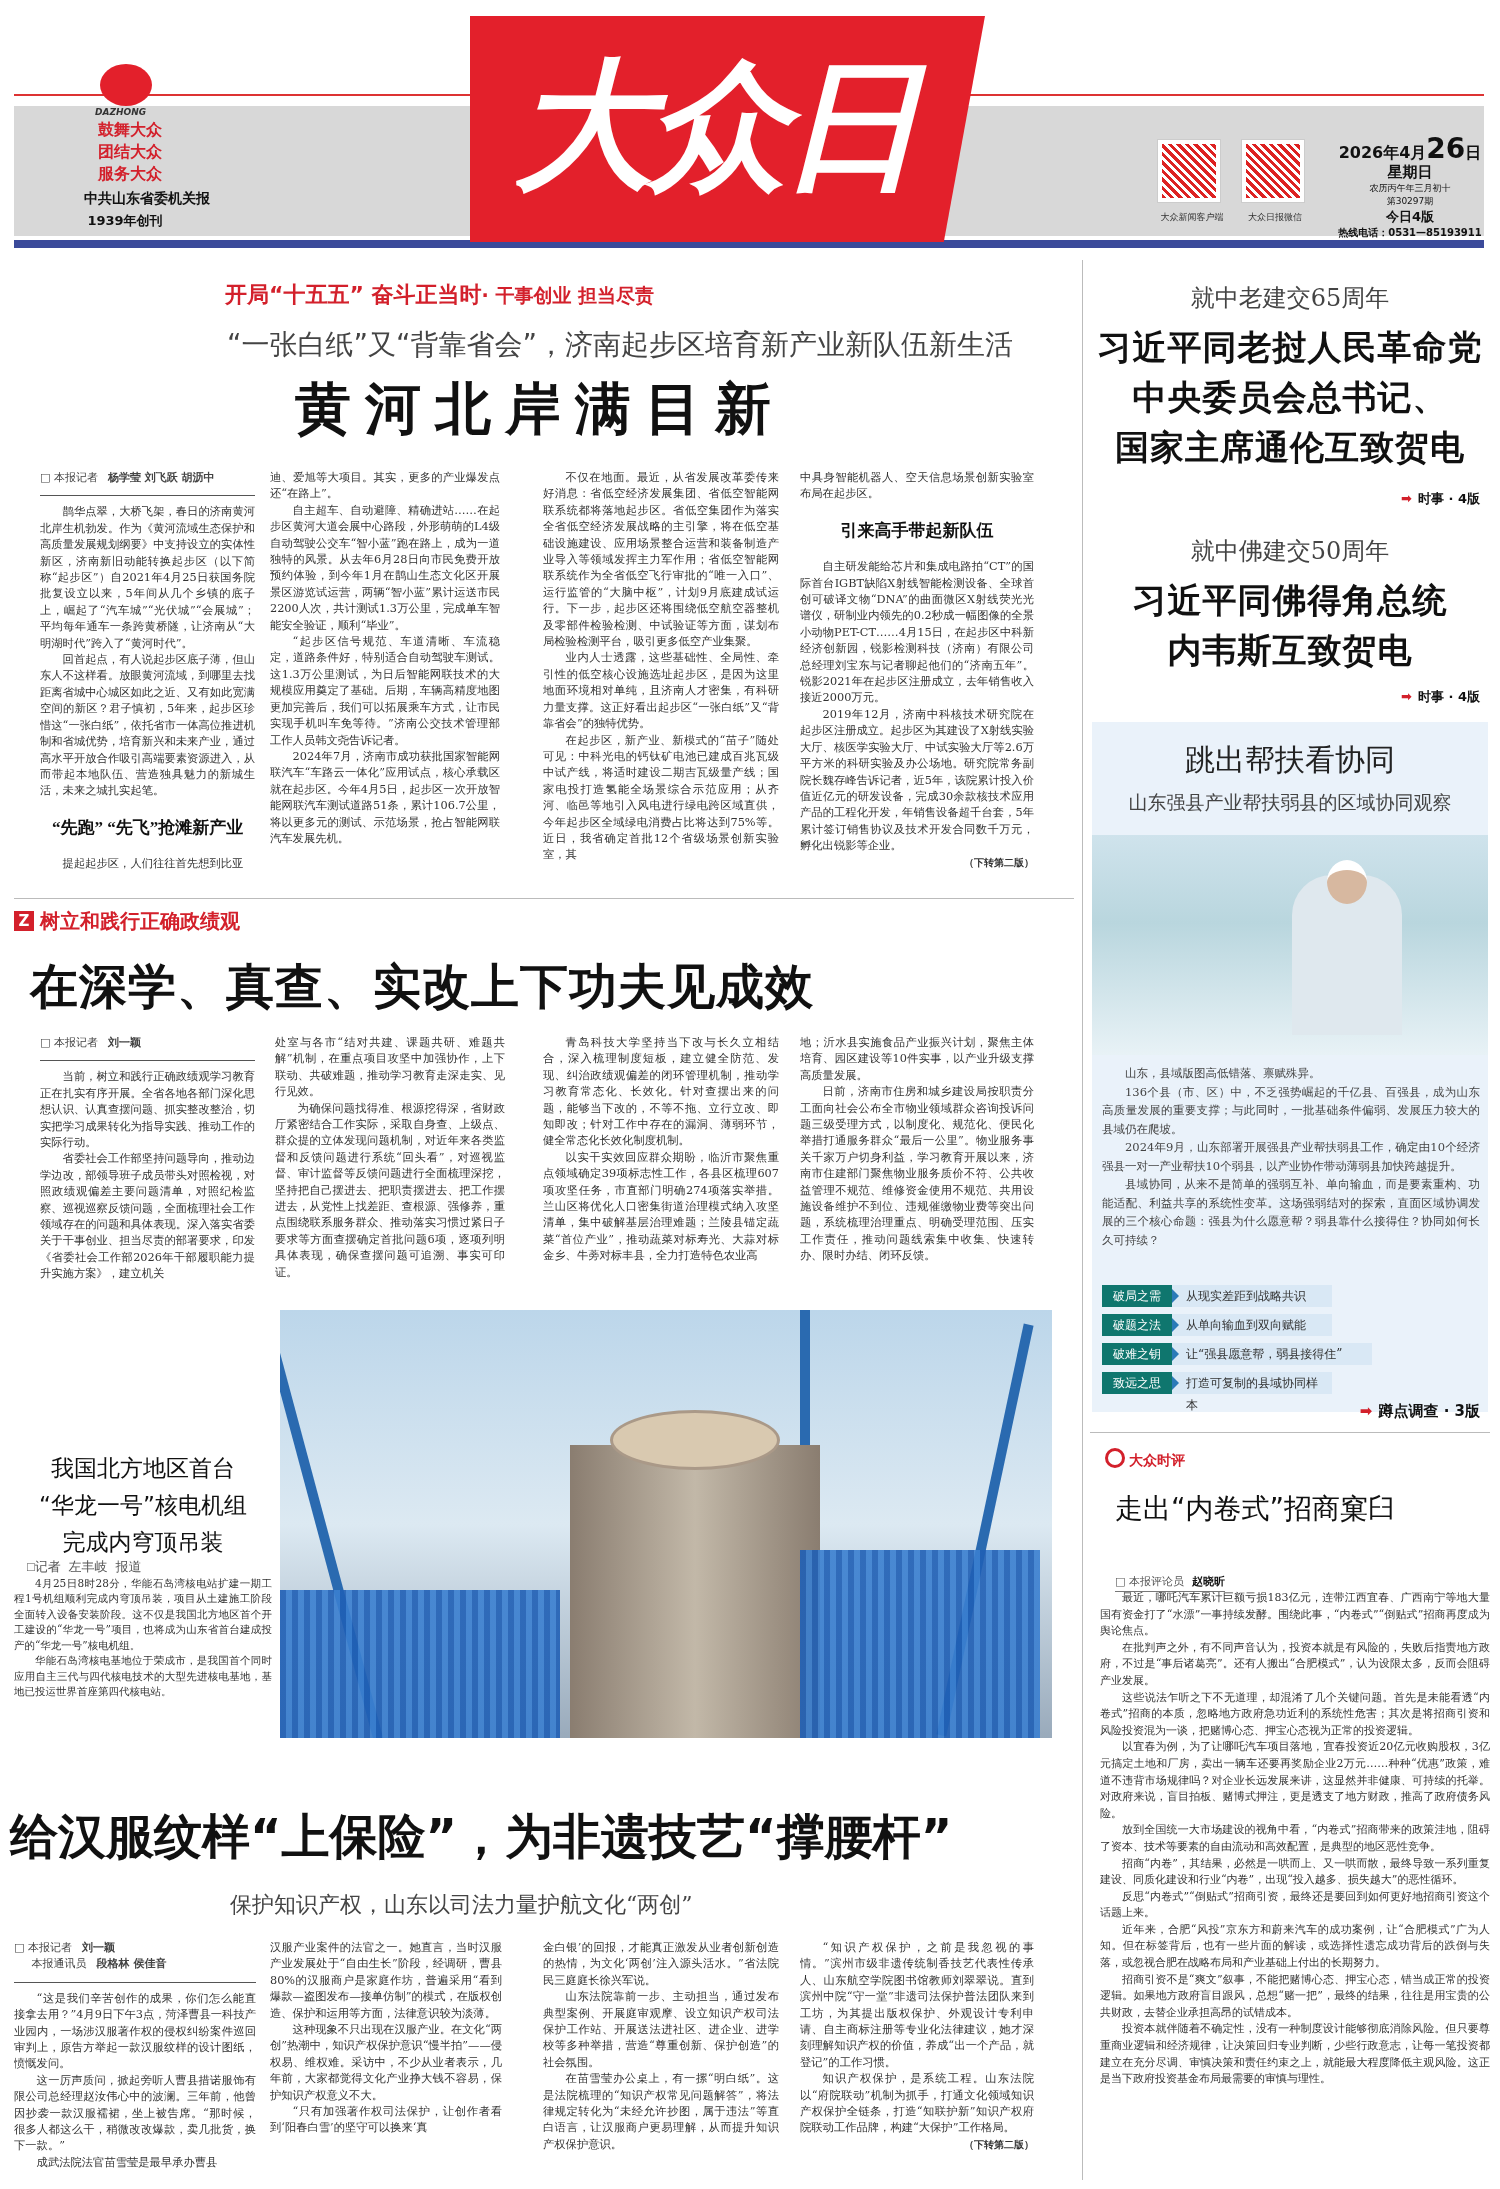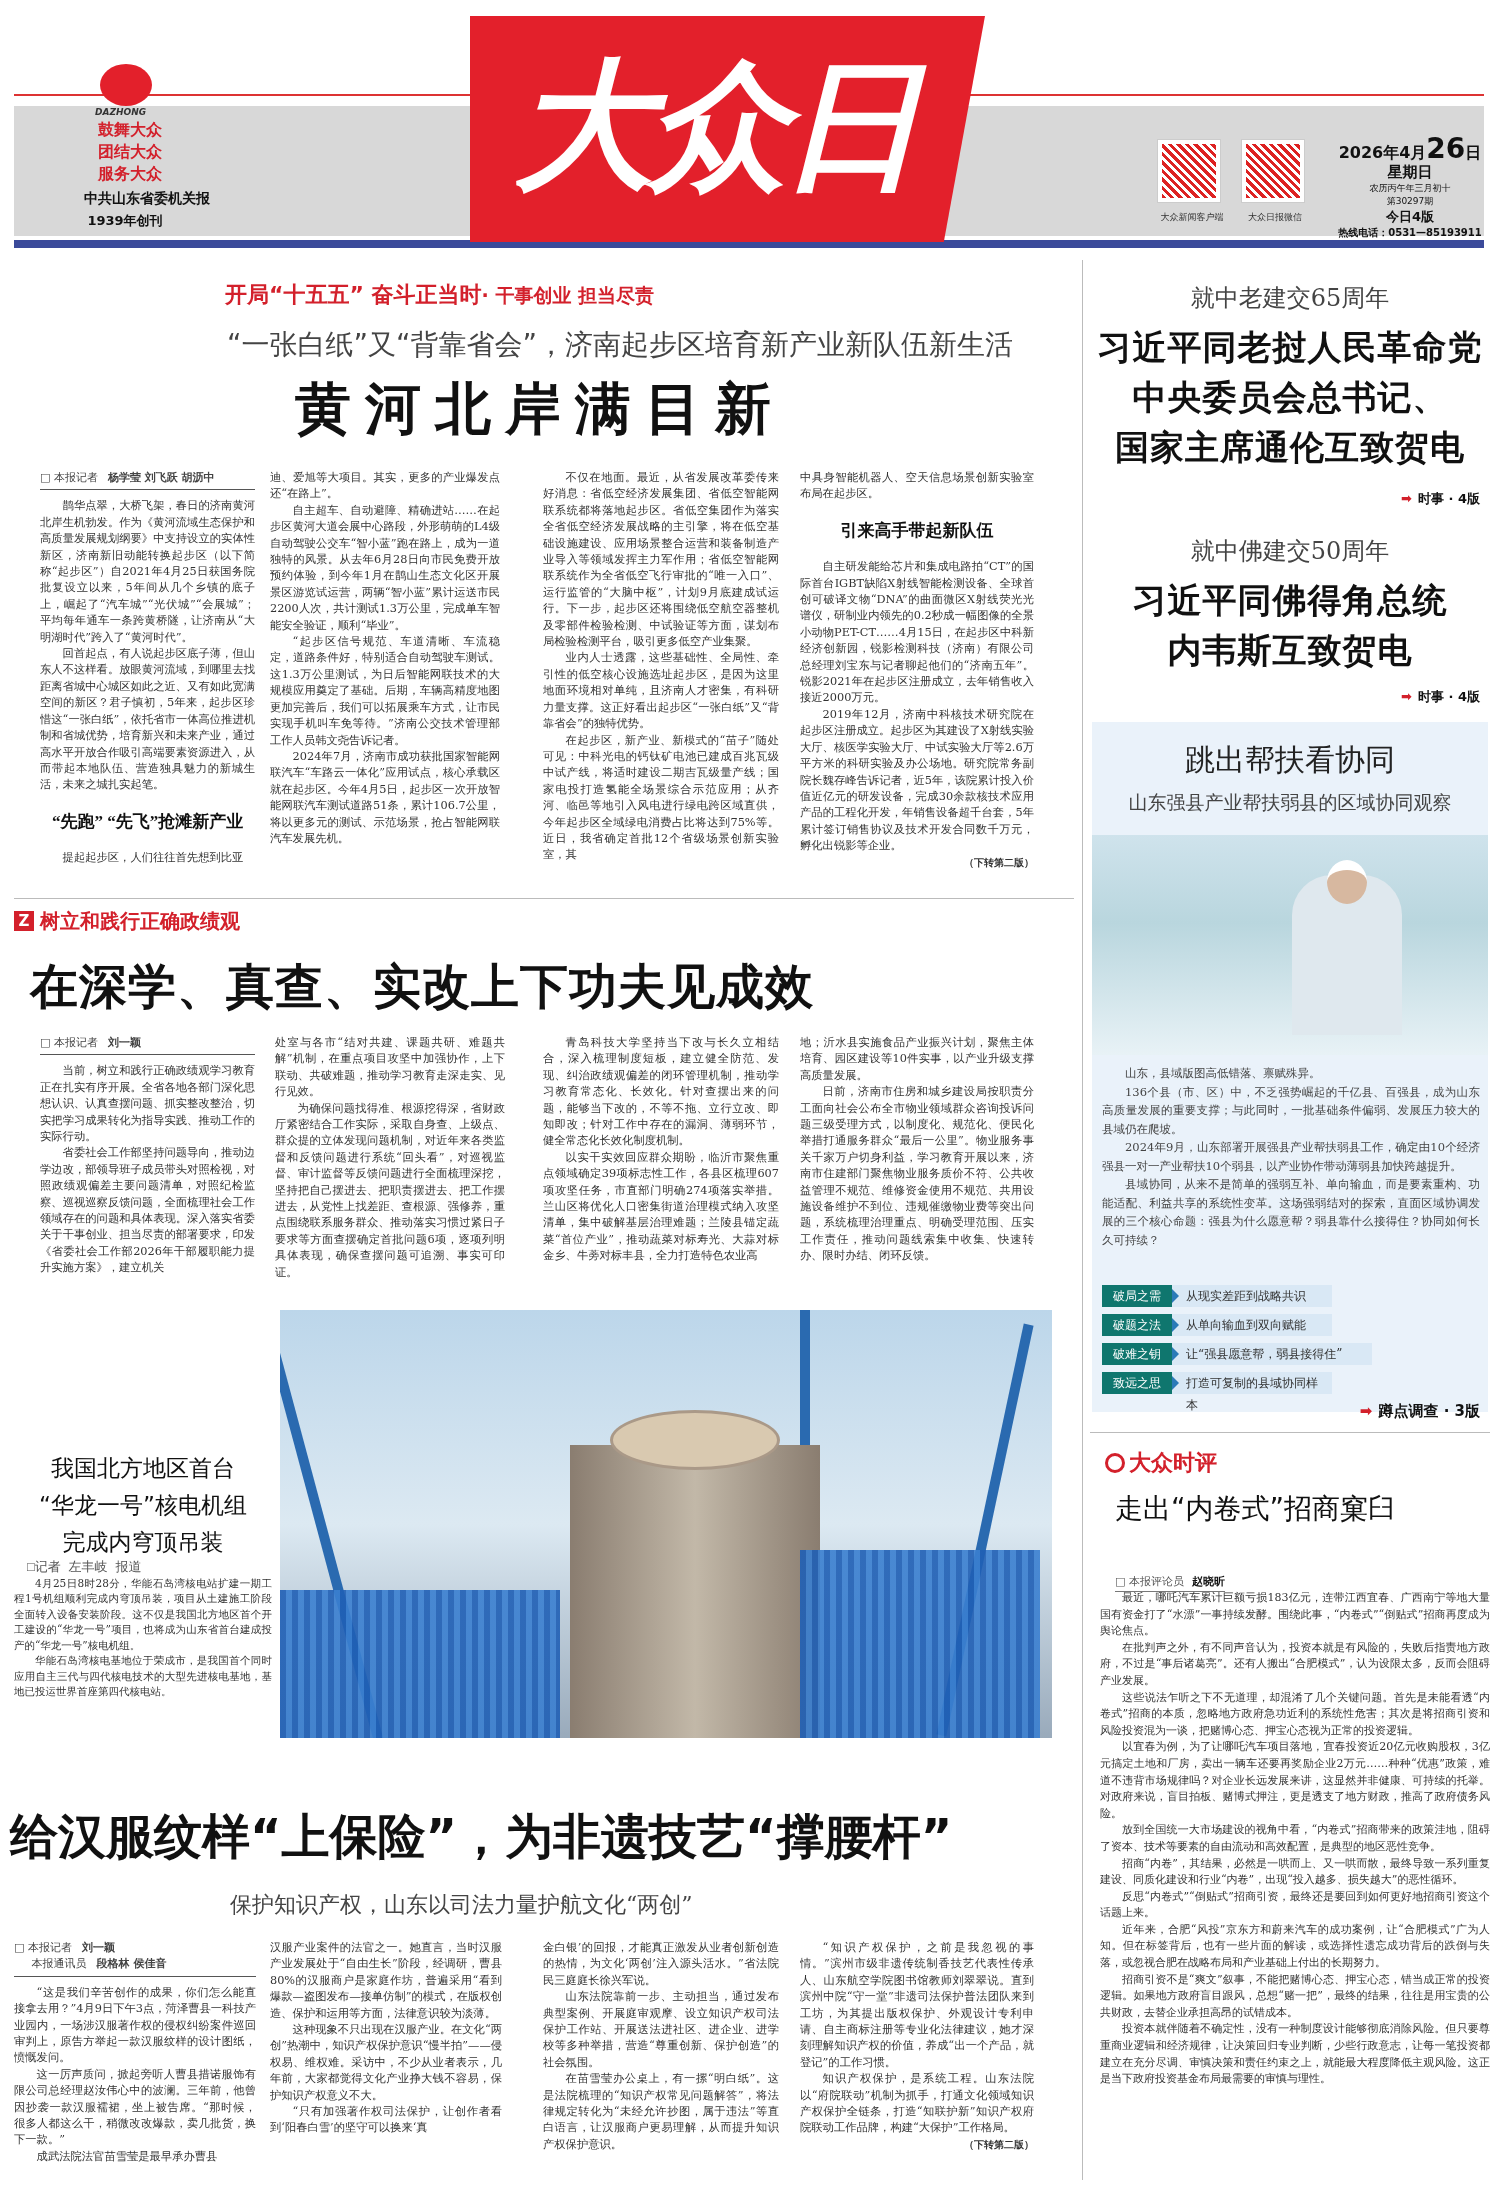--- a/index.html
+++ b/index.html
@@ -25,21 +25,21 @@
 .pages{font-size:13px;font-weight:bold}
 .hotline{font-size:10px;font-weight:bold}
 
 .kicker{position:absolute;left:225px;top:280px;font-family:"DejaVu Sans",sans-serif;font-weight:bold;color:#d3202b;font-size:22px;white-space:nowrap}
 .kicker .small{font-size:19px}
 .subhead{position:absolute;left:225px;top:326px;width:790px;text-align:center;font-family:"DejaVu Sans",sans-serif;font-size:28px;color:#444;white-space:nowrap;overflow:hidden}
 .headline1{position:absolute;left:180px;top:372px;width:720px;text-align:center;font-family:"DejaVu Sans",sans-serif;font-weight:bold;font-size:56px;letter-spacing:14px;color:#111}
 
 .col{position:absolute;font-size:11.3px;line-height:16.4px;color:#333;text-align:justify;overflow:hidden}
 .col p{text-indent:2em}
-.byline{font-family:"DejaVu Sans",sans-serif;font-size:11px;color:#444;border-bottom:1px solid #555;padding-bottom:3px;margin-bottom:8px;text-indent:0!important}
+.byline{font-family:"DejaVu Sans",sans-serif;font-size:11px;color:#444;border-bottom:1px solid #555;padding-bottom:9px;margin-bottom:8px;text-indent:0!important}
 .byline b{font-family:"DejaVu Serif",serif;font-weight:bold;margin-left:10px}
 .sec-head{font-family:Liberation Serif, serif;font-weight:bold;font-size:17px;color:#111;text-align:center;margin:20px 0;text-indent:0!important}
 .cont{font-weight:bold;float:right;font-size:10px}
 
 .rc-kicker{position:absolute;left:1100px;width:380px;text-align:center;font-size:24px;color:#444}
 .rc-head{position:absolute;left:1090px;width:400px;text-align:center;font-weight:bold;font-size:34px;line-height:50px;color:#111;letter-spacing:1px}
 .jump{position:absolute;right:20px;font-family:"DejaVu Sans",sans-serif;font-weight:bold;font-size:13px;color:#111}
 .jump .arr{color:#d3202b;margin-right:6px}
 .feature-box{position:absolute;left:1092px;top:722px;width:396px;height:690px;background:#eaf2fa}
 .feature-title{position:absolute;left:1092px;top:740px;width:396px;text-align:center;font-family:"DejaVu Sans",sans-serif;font-size:30px;color:#222}
@@ -63,21 +63,21 @@
 .reactor{position:absolute;left:290px;top:135px;width:250px;height:300px;background:linear-gradient(90deg,#8a7d70,#c2b8a8,#8a7d70)}
 .crane{position:absolute;width:10px;background:#2a6ab0}
 .scaff{position:absolute;background:repeating-linear-gradient(90deg,#1f5fb5 0 6px,#3a7fd0 6px 12px);opacity:.9}
 .nuke-head{position:absolute;left:18px;top:1450px;width:250px;text-align:center;font-family:"DejaVu Sans",sans-serif;font-size:23px;line-height:37px;color:#111}
 .nuke-col{position:absolute;left:14px;top:1560px;width:258px;font-size:10.5px;line-height:15.5px;color:#333;text-align:justify}
 .nuke-col p{text-indent:2em}
 
 .headline3{position:absolute;left:10px;top:1805px;width:1060px;font-family:"DejaVu Sans",sans-serif;font-weight:bold;font-size:48px;color:#111;white-space:nowrap}
 .subhead3{position:absolute;left:230px;top:1890px;width:620px;font-size:22px;color:#444;white-space:nowrap}
 
-.comment-logo{position:absolute;left:1105px;top:1448px;font-family:Liberation Mono, monospace;font-weight:bold;font-size:22px;color:#d3202b}
+.comment-logo{position:absolute;left:1105px;top:1448px;font-family:Liberation Mono, monospace;font-weight:bold;font-size:14px;color:#d3202b}
 .clock{display:inline-block;width:20px;height:20px;border:3px solid #d3202b;border-radius:50%;vertical-align:-3px;margin-right:4px}
 .comment-title{position:absolute;left:1105px;top:1490px;width:380px;font-family:"DejaVu Sans",sans-serif;font-size:28px;color:#111;text-align:left;padding-left:10px}
 .comment-by{position:absolute;left:1115px;top:1574px;font-family:"DejaVu Sans",sans-serif;font-size:11px;color:#555;border-bottom:1px solid #777;padding-bottom:2px}
 .comment-by b{color:#111;margin-left:8px}
 .comment-text{position:absolute;left:1100px;top:1590px;width:390px;font-size:11px;line-height:16.6px;color:#333;text-align:justify}
 .comment-text p{text-indent:2em}
 .vrule{position:absolute;width:1px;background:#bbb}
 .hrule{position:absolute;height:1px;background:#bbb}
 </style>
 </head>

